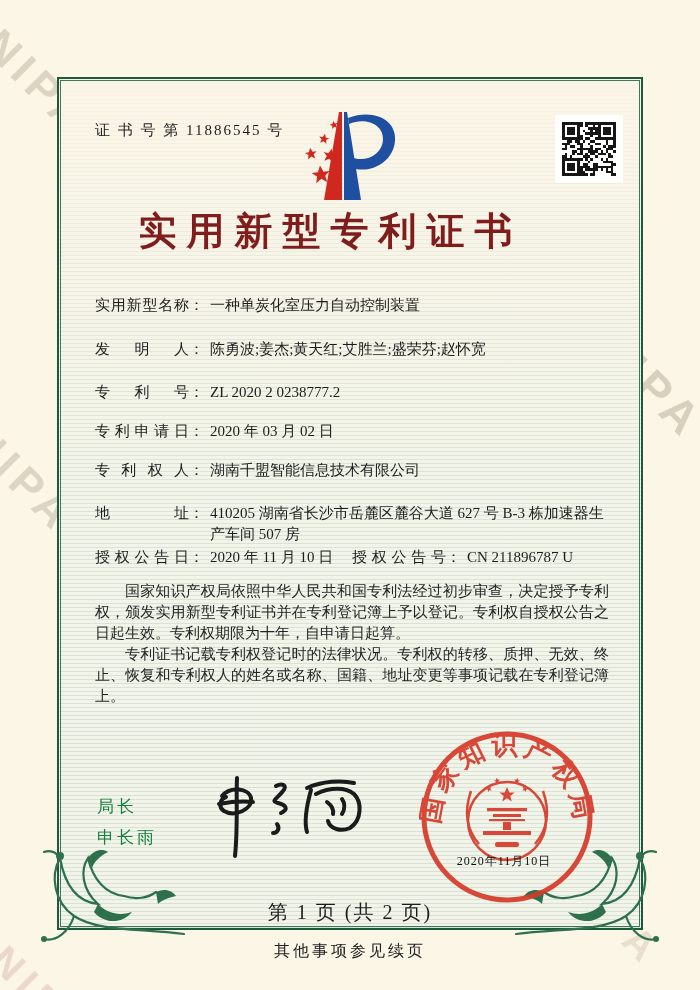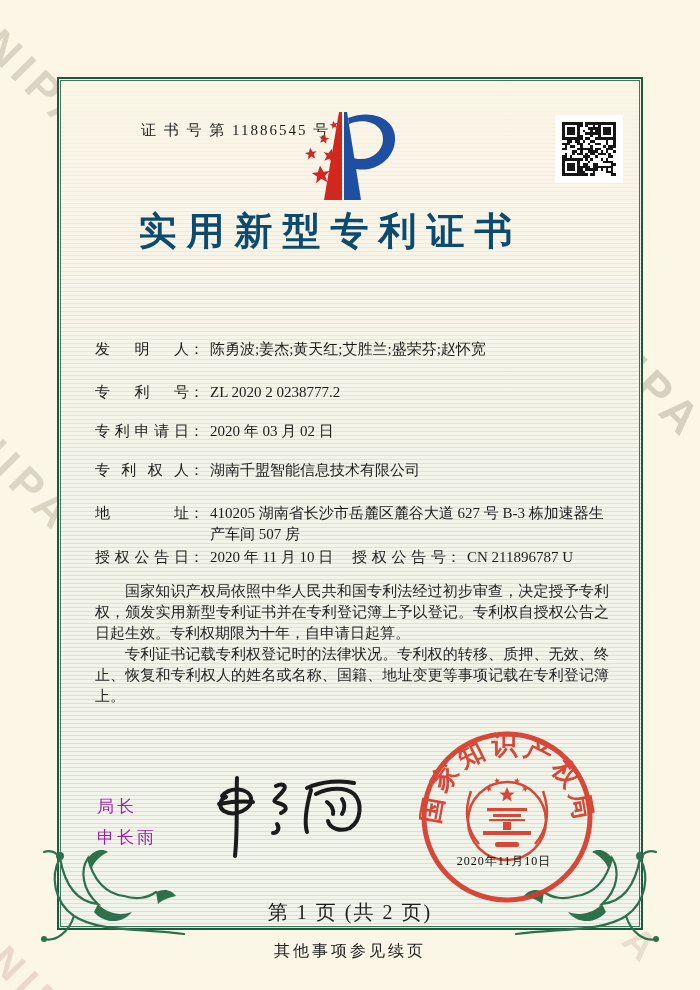--- a/index.html
+++ b/index.html
@@ -23,44 +23,44 @@
       linear-gradient(180deg, rgba(252,245,230,.95) 0%, rgba(252,245,230,.45) 25%, rgba(243,246,237,.18) 55%, rgba(240,244,234,.12) 100%),
       repeating-linear-gradient(180deg, rgba(120,160,130,.25) 0 1px, rgba(255,255,255,0) 1px 4px),
       #f2f4ea;
   }
   .frame::after{
     content:"";position:absolute;inset:1px;border:1px solid #41755a;pointer-events:none;
   }
   .flourish{position:absolute;width:150px;height:118px;z-index:3;}
   .flourish.br{transform:scaleX(-1);}
   
-  .cert-no{position:absolute;left:95px;top:121px;font-size:15px;letter-spacing:2px;z-index:4;margin-left:46px;}
+  .cert-no{position:absolute;left:95px;top:121px;font-size:15px;letter-spacing:2px;z-index:4;}
   .logo{position:absolute;left:293px;top:108px;width:112px;height:97px;z-index:4;}
   .qr{position:absolute;left:555px;top:115px;width:68px;height:68px;background:#fff;padding:0;z-index:4;}
   .qr svg{position:absolute;left:7px;top:7px;width:54px;height:54px;}
   .title{
     position:absolute;left:0;top:206px;width:661px;text-align:center;
-    font-size:38px;font-weight:700;letter-spacing:10px;color:#0c4a6e;z-index:4;
+    font-size:38px;font-weight:700;letter-spacing:10px;color:#7f1d1d;z-index:4;
   }
   
   .row{position:absolute;left:95px;width:516px;font-size:15px;line-height:21px;z-index:4;}
   .flabel{display:inline-block;width:94px;text-align:justify;text-align-last:justify;vertical-align:top;}
   .fcolon{display:inline-block;vertical-align:top;margin-right:6px;}
   .fvalue{display:inline-block;width:398px;vertical-align:top;}
   .grant2{position:absolute;left:257px;top:0;}
   .grant2 .fvalue{width:140px;}
   
   .body-text{
     position:absolute;left:95px;top:581px;width:514px;z-index:4;
     font-size:15px;line-height:21px;text-align:justify;color:#242424;
   }
   .body-text p{margin:0;text-indent:2em;}
   
   .signer{position:absolute;left:97px;z-index:4;font-family:"Liberation Sans","DejaVu Sans",sans-serif;
-    font-size:17px;letter-spacing:3px;color:#a21caf;}
+    font-size:17px;letter-spacing:3px;color:#15803d;}
   .sig{position:absolute;left:210px;top:770px;width:185px;height:95px;z-index:5;}
   
   .seal{position:absolute;left:419px;top:729px;width:176px;height:176px;z-index:5;opacity:.92;}
   .seal-date{position:absolute;left:424px;top:853px;width:160px;text-align:center;
     font-size:12px;letter-spacing:1px;color:#101010;z-index:6;}
   
   .page-num{position:absolute;left:0;top:899px;width:700px;text-align:center;font-size:20px;letter-spacing:2px;z-index:4;}
   .cont-note{position:absolute;left:0;top:941px;width:700px;text-align:center;font-size:16px;letter-spacing:3px;color:#222;}
 </style>
 </head>
@@ -285,20 +285,23 @@
         <rect x="9" y="20" width="1" height="1"></rect>
         <rect x="11" y="20" width="1" height="1"></rect>
         <rect x="12" y="20" width="1" height="1"></rect>
         <rect x="19" y="20" width="1" height="1"></rect>
         <rect x="20" y="20" width="1" height="1"></rect>
       </svg>
   </div>
 
   <div class="title">实用新型专利证书</div>
 
+  <div class="row" style="top:295px">
+    <span class="flabel">实用新型名称</span><span class="fcolon">：</span><span class="fvalue">一种单炭化室压力自动控制装置</span>
+  </div>
   <div class="row" style="top:339px">
     <span class="flabel">发明人</span><span class="fcolon">：</span><span class="fvalue">陈勇波;姜杰;黄天红;艾胜兰;盛荣芬;赵怀宽</span>
   </div>
   <div class="row" style="top:382px">
     <span class="flabel">专利号</span><span class="fcolon">：</span><span class="fvalue">ZL 2020 2 0238777.2</span>
   </div>
   <div class="row" style="top:421px">
     <span class="flabel">专利申请日</span><span class="fcolon">：</span><span class="fvalue">2020 年 03 月 02 日</span>
   </div>
   <div class="row" style="top:460px">

